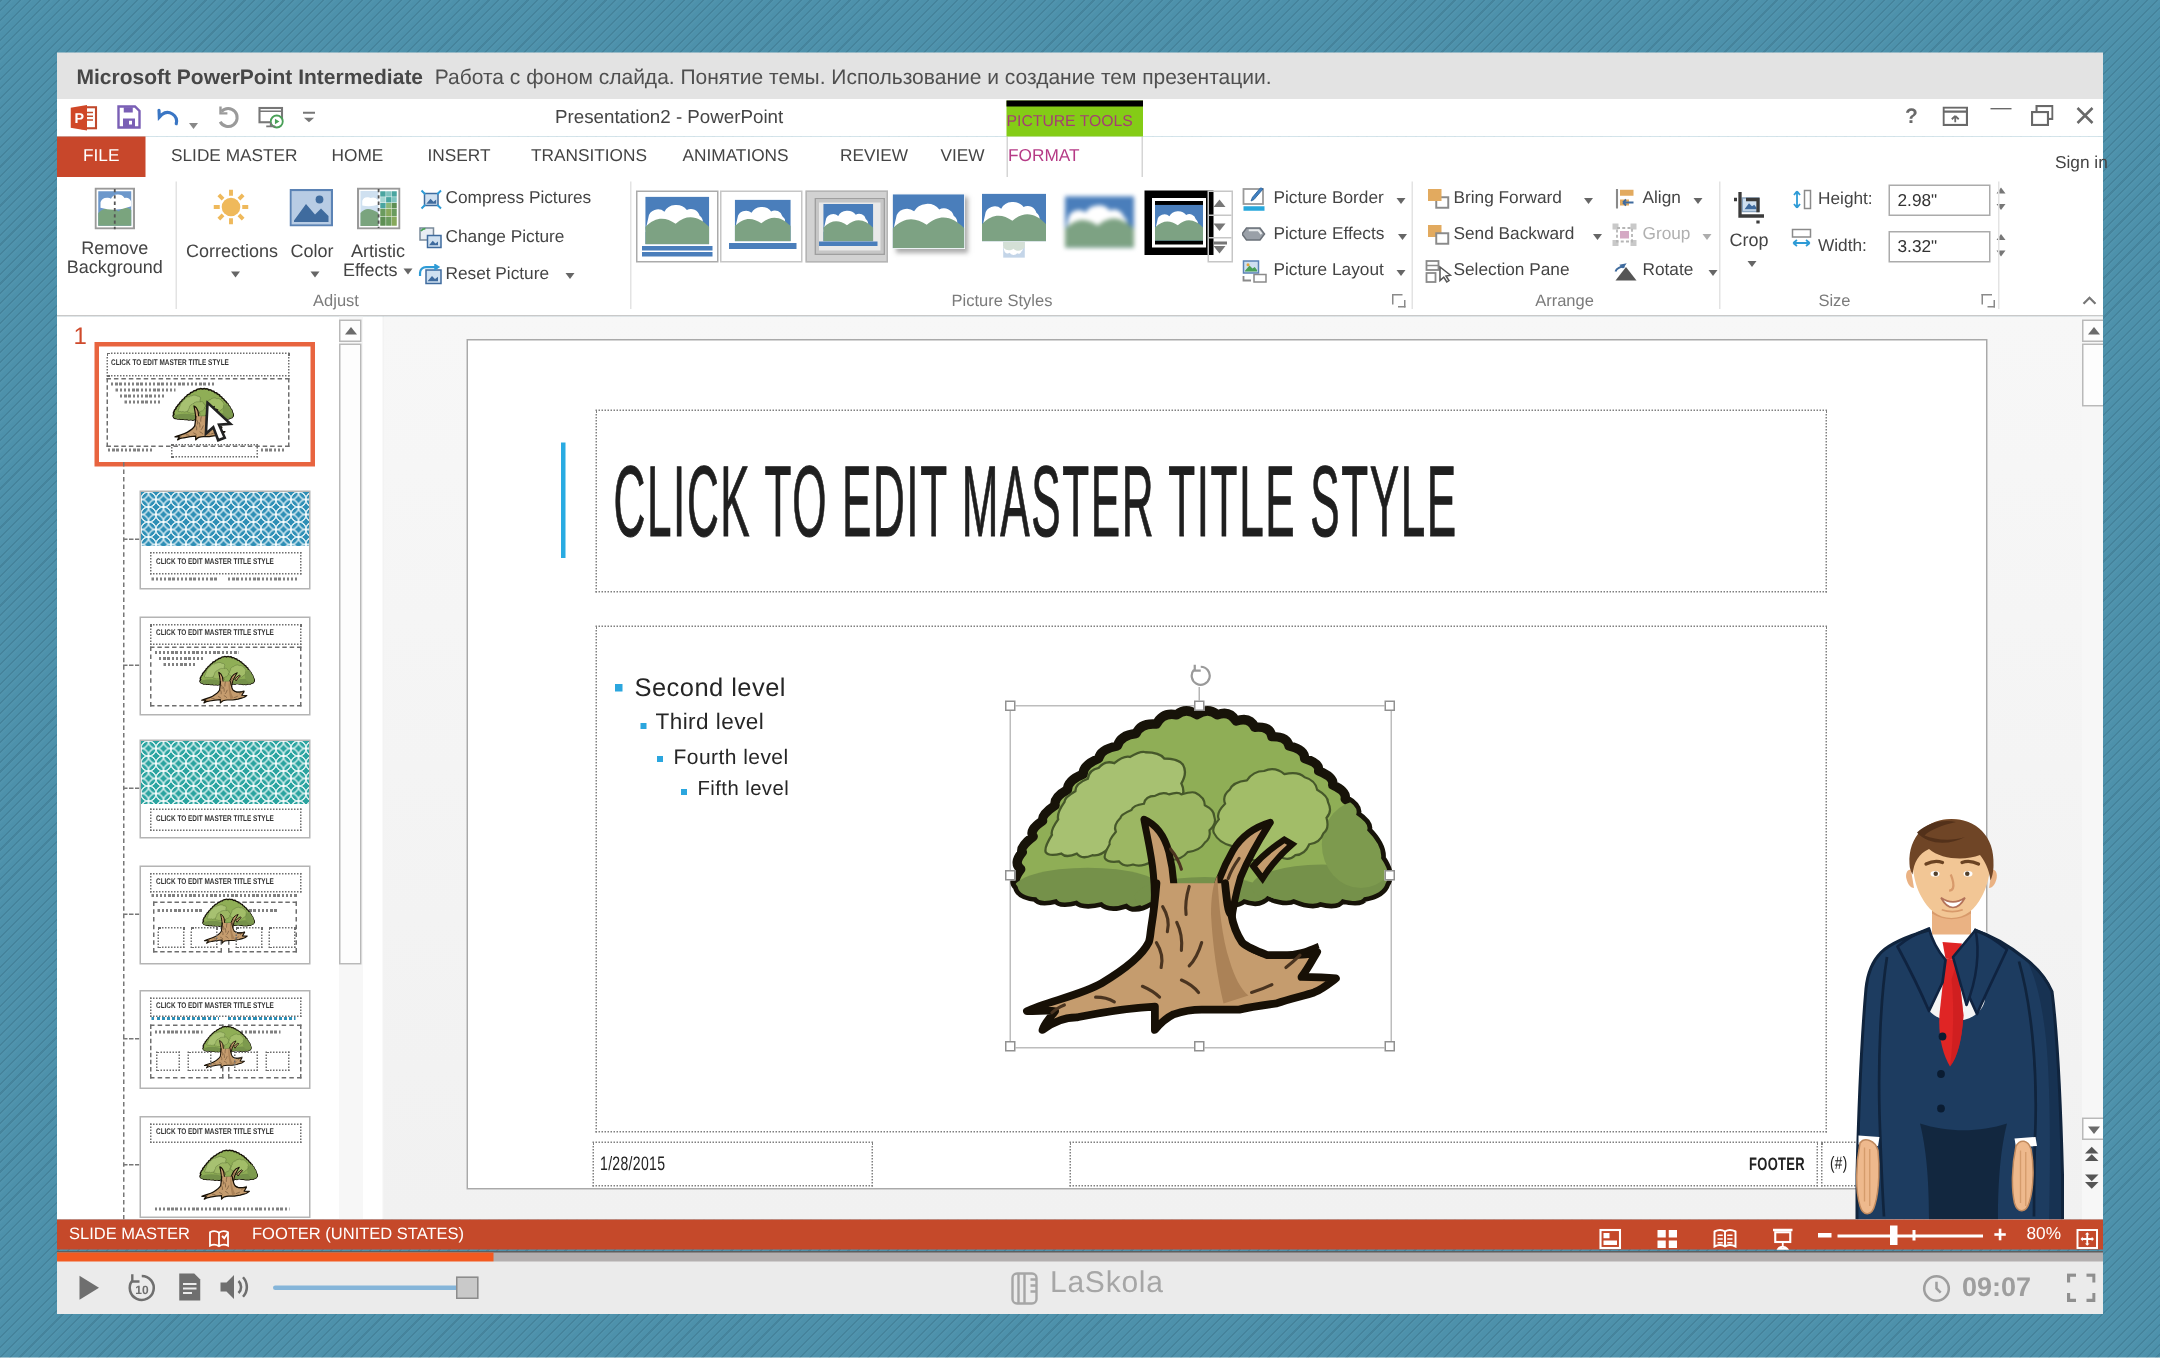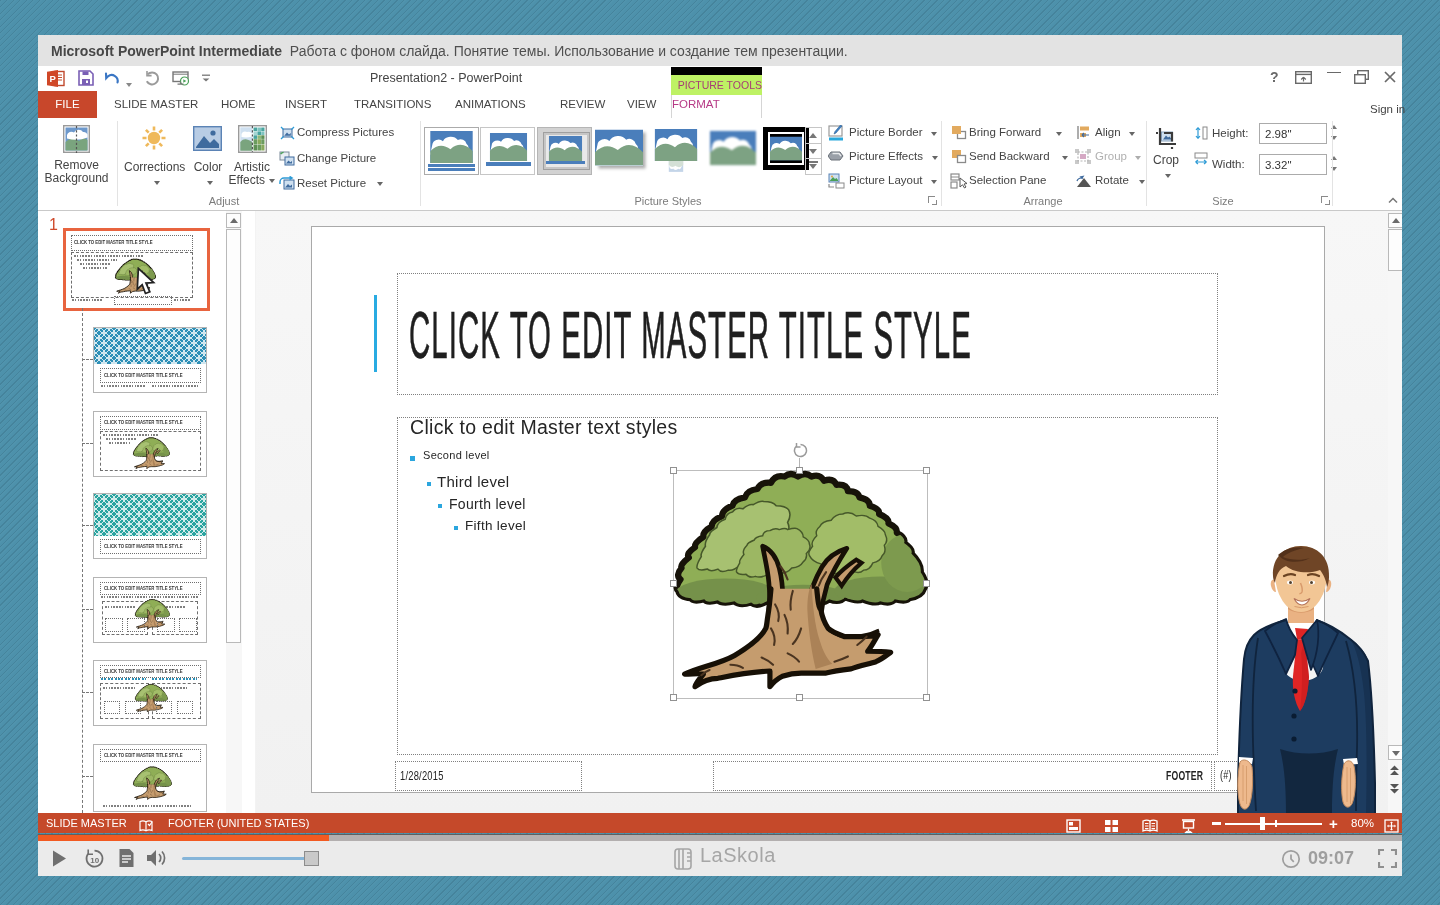--- a/index.html
+++ b/index.html
@@ -13,21 +13,21 @@
 #qatrow{left:38px;top:66px;width:1364px;height:25px;background:#fff}
 #tabrow{left:38px;top:91px;width:1364px;height:27px;background:#fff}
 #ribbon{left:38px;top:118px;width:1364px;height:92px;background:#fff;border-bottom:1px solid #c9c9c9;overflow:visible}
 #content{left:38px;top:211px;width:1364px;height:602px;background:#f3f3f3;overflow:hidden}
 #statusbar{left:38px;top:813px;width:1364px;height:20px;background:#c5492a;color:#fff;font-size:11px;z-index:6}
 #progress{left:38px;top:834px;width:1364px;height:7px;background:#b3afaf;border-top:1.5px solid #5f5f5f;z-index:6}
 #progress .done{position:absolute;left:0;top:0;width:291px;height:7px;background:#f25a21}
 #player{left:38px;top:841px;width:1364px;height:35px;background:#ebebeb;z-index:6}
 .tab{position:absolute;top:0;height:27px;line-height:27px;color:#444;font-size:11.5px}
 #filetab{left:0;width:59px;background:#c8472b;color:#fff;text-align:center}
-#pttools{left:671px;top:67px;width:91px;height:20px;background:#bef264;border-top:8px solid #000000;color:#a53e74;font-size:10.5px;text-align:right;line-height:20px;z-index:2}
+#pttools{left:671px;top:67px;width:91px;height:20px;background:#84cc16;border-top:4px solid #000000;color:#a53e74;font-size:10.5px;text-align:left;line-height:20px;z-index:2}
 #formattab{left:633px;top:0;width:89px;height:27px;background:#fff;border-left:1px solid #d5d5d5;border-right:1px solid #d5d5d5;color:#b63a86;line-height:26px}
 .glabel{position:absolute;top:77px;color:#7b7b7b;font-size:11px;white-space:nowrap;transform:translateX(-50%)}
 .gdiv{position:absolute;top:3px;height:85px;width:1px;background:#e3e3e3}
 .rtext{color:#444;font-size:11.5px;white-space:nowrap}
 .dd{display:inline-block;width:0;height:0;border-left:3.5px solid transparent;border-right:3.5px solid transparent;border-top:4px solid #666;vertical-align:1px;margin-left:3px}
 .ddg{border-top-color:#adadad}
 .launcher{position:absolute;width:10px;height:10px}
 .launcher:before{content:"";position:absolute;left:0;top:0;width:6px;height:6px;border-left:1.5px solid #8a8a8a;border-top:1.5px solid #8a8a8a}
 .launcher:after{content:"";position:absolute;right:1px;bottom:1px;width:4px;height:4px;border-right:1.5px solid #8a8a8a;border-bottom:1.5px solid #8a8a8a}
 .bw2{position:absolute;text-align:center;color:#444;font-size:12px;line-height:13px}
@@ -547,23 +547,22 @@
         <div class="arr up"></div>
       </div>
 <div class="sthumb" style="left:188px;top:18px;height:414px"></div>
   </div>
   <div class="abs" id="canvas">
     <div class="abs" id="slide">
 <div class="dashbox" style="left:85px;top:46px;width:819px;height:120px"></div>
 <div class="abs" style="left:62px;top:68px;width:3px;height:77px;background:#29abe2"></div>
 <div id="titletext">CLICK TO EDIT MASTER TITLE STYLE</div>
 <div class="dashbox" style="left:85px;top:190px;width:819px;height:336px"></div>
-<div class="slidetext" style="left:98px;top:191px;font-size:19.5px">Click to edit Master text styles</div>
 <div class="bullet" style="left:98px;top:229px"></div>
-<div class="slidetext" style="left:111px;top:223px;font-size:11px">Second level</div>
+<div class="slidetext" style="left:111px;top:223px;font-size:17px">Second level</div>
 <div class="bullet" style="left:115px;top:255px;width:4px;height:4px"></div>
 <div class="slidetext" style="left:125px;top:247px;font-size:15px">Third level</div>
 <div class="bullet" style="left:126px;top:277px;width:4px;height:4px"></div>
 <div class="slidetext" style="left:137px;top:270px;font-size:14px">Fourth level</div>
 <div class="bullet" style="left:142px;top:299px;width:4px;height:4px"></div>
 <div class="slidetext" style="left:153px;top:292px;font-size:13.5px">Fifth level</div>
 <svg class="abs" style="left:481px;top:216px" width="15" height="15" viewBox="0 0 15 15">
           <path d="M7.5 1.5 a6 6 0 1 1 -4.5 2" fill="none" stroke="#9a9a9a" stroke-width="1.5"></path>
           <path d="M3.5 0 v4 h4" fill="none" stroke="#9a9a9a" stroke-width="1.5"></path>
         </svg>

